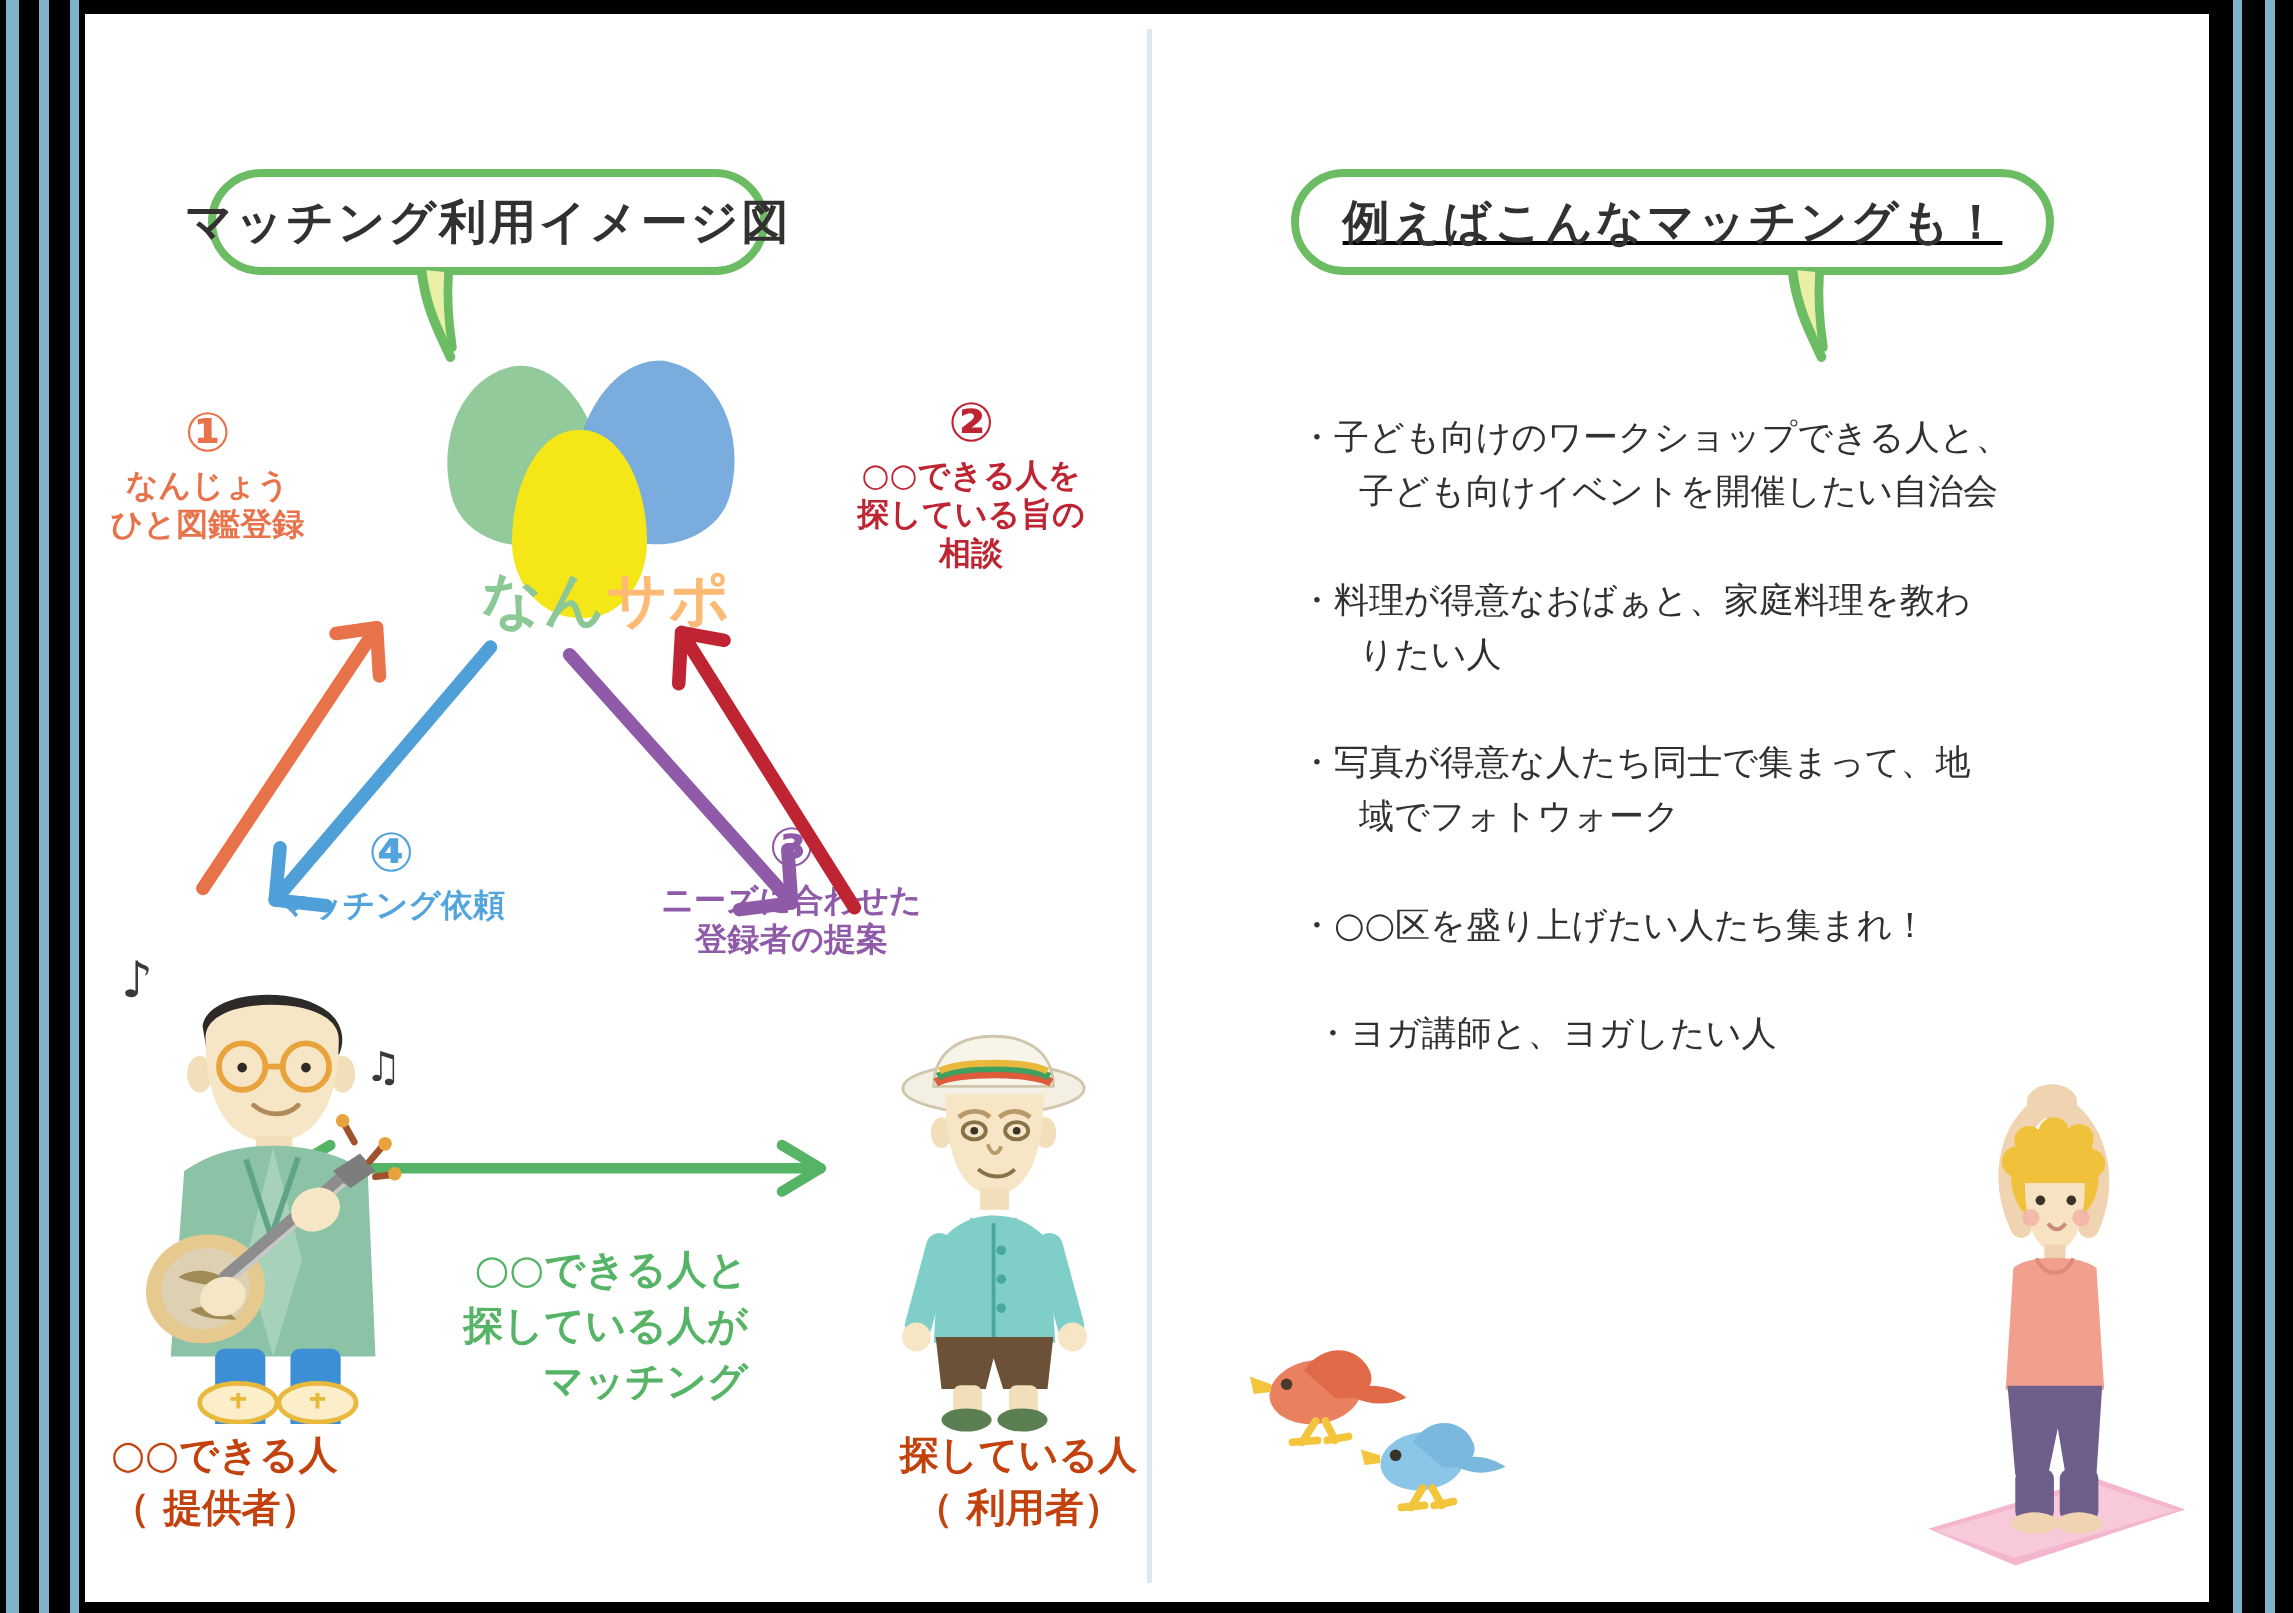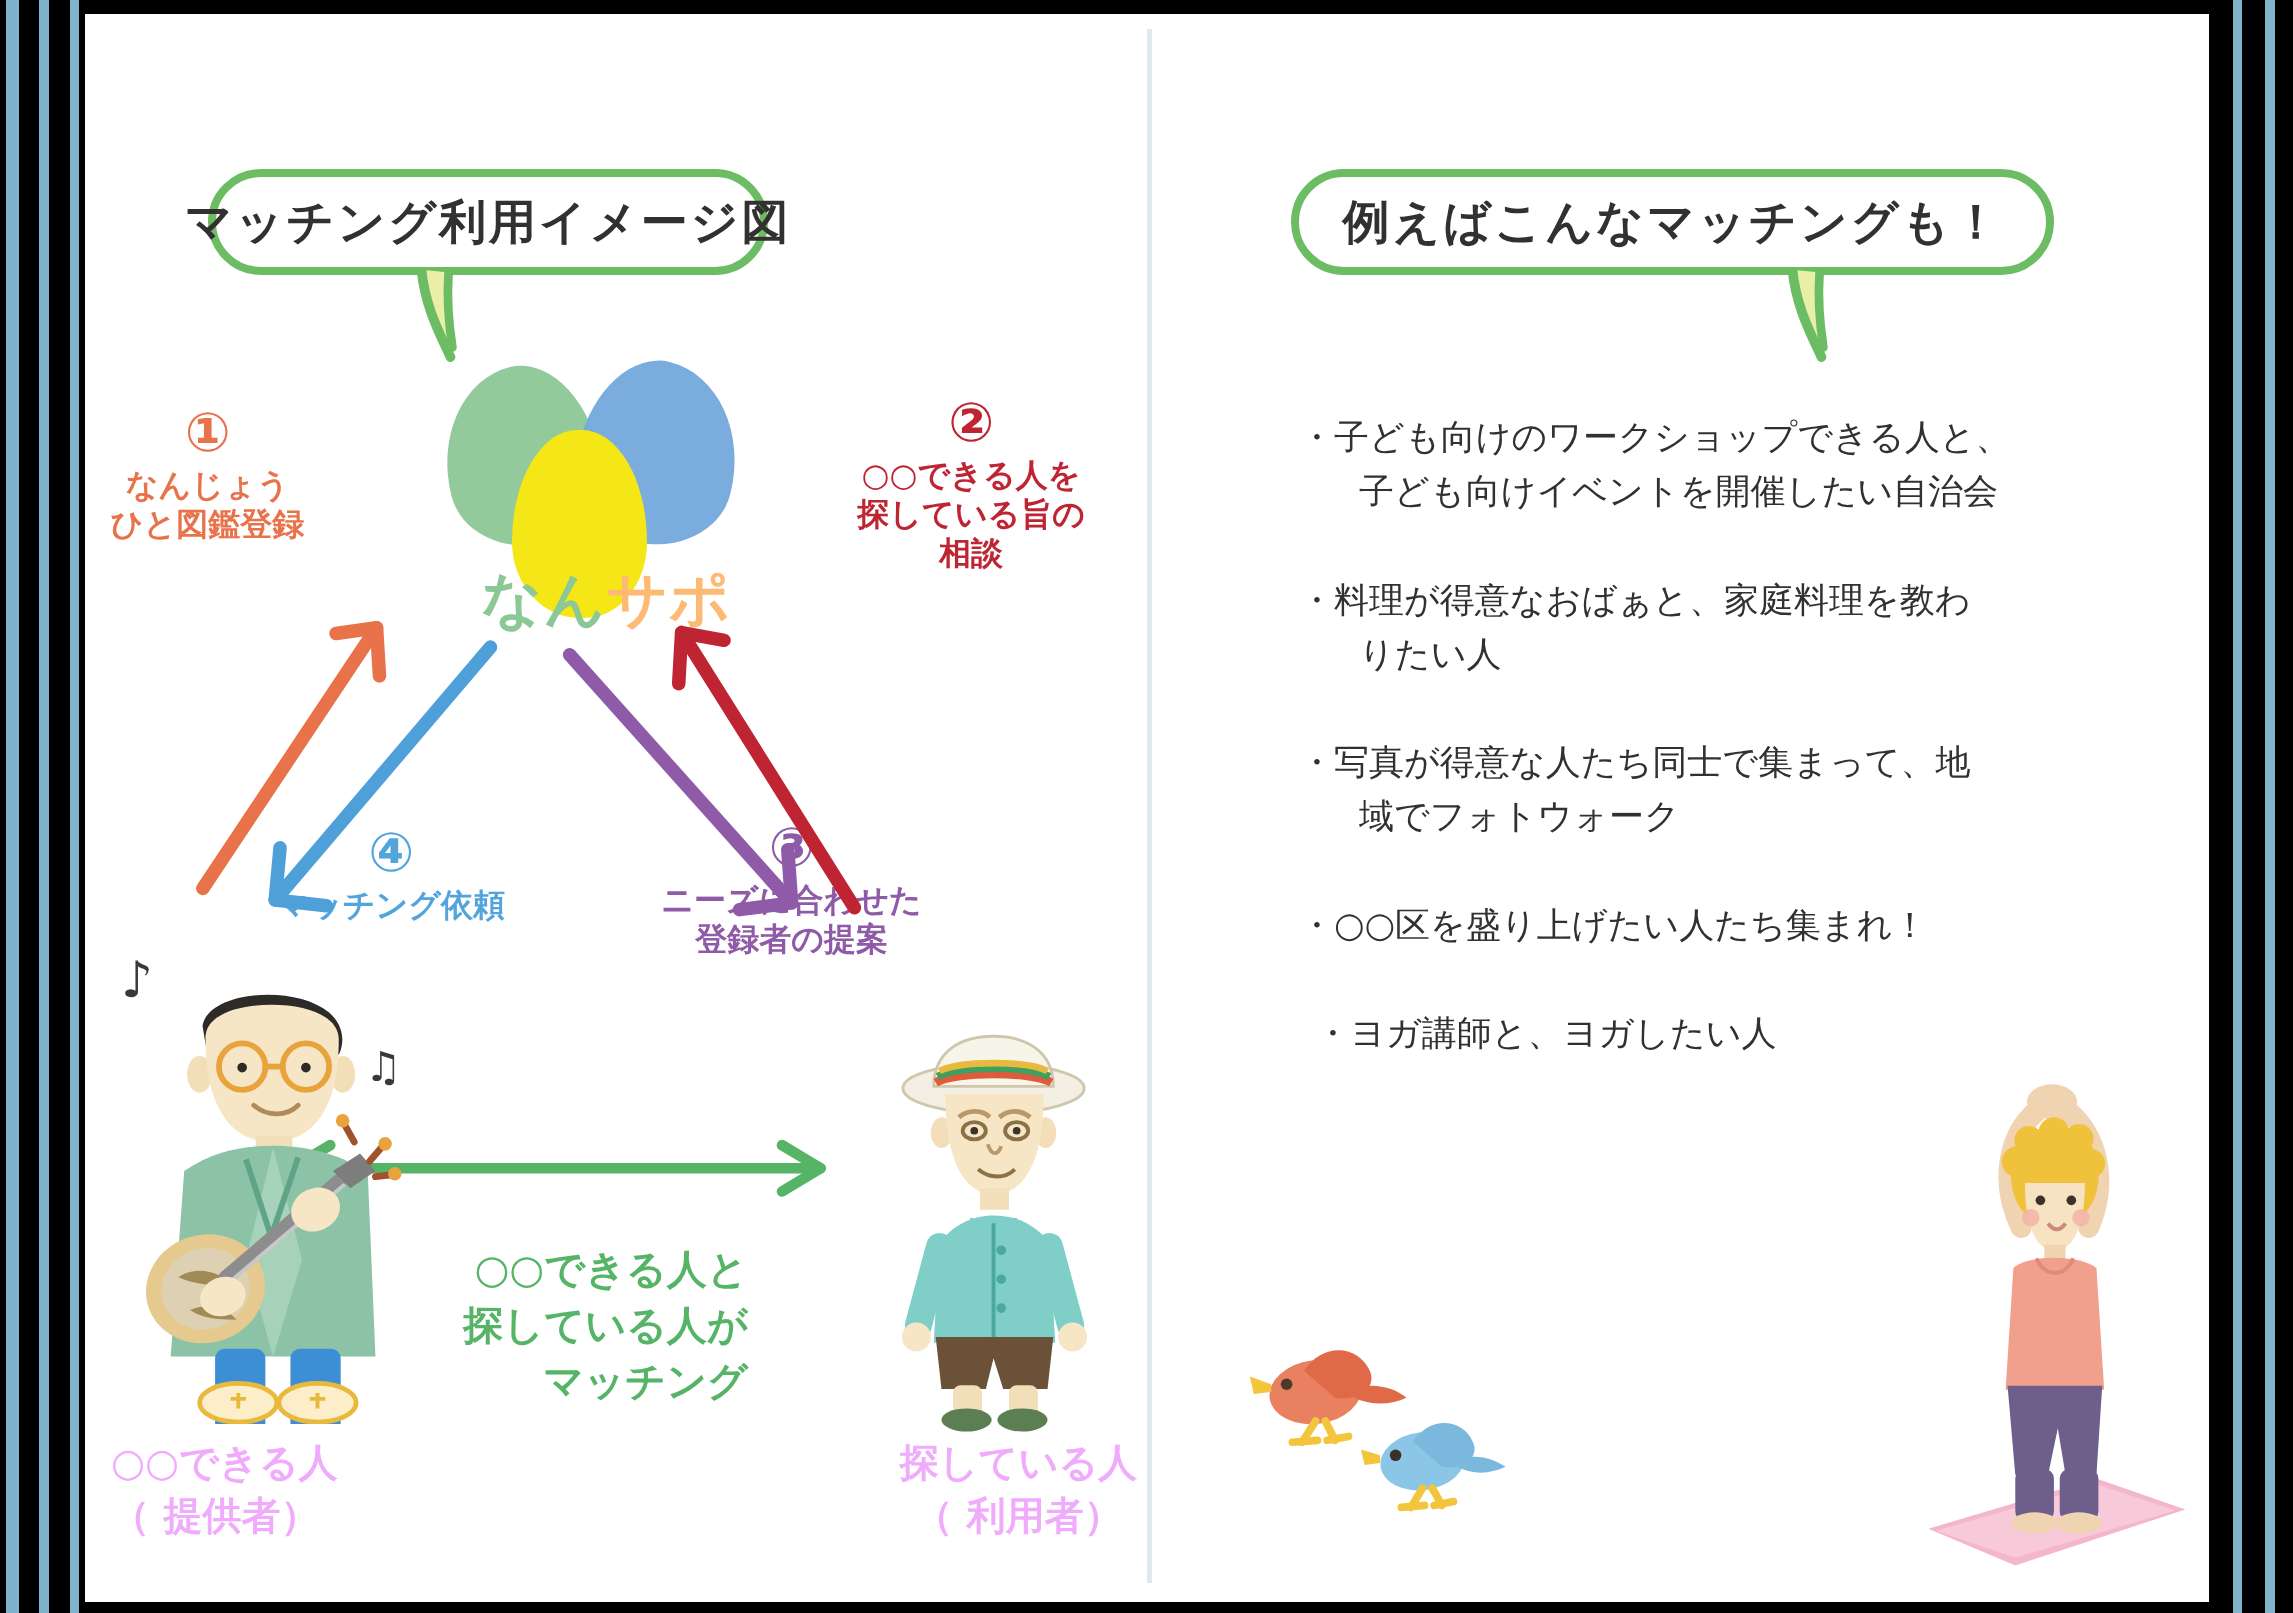--- a/index.html
+++ b/index.html
@@ -16,21 +16,21 @@
   .paper{position:absolute;left:85px;top:13.5px;width:2124px;height:1588px;background:#fff;}
   .spine{position:absolute;left:1147px;top:29px;width:4.8px;height:1554px;background:#dde8ef;}
 
   
   .bubble{position:absolute;box-sizing:border-box;background:#ffffff;border:8.7px solid #6cbc63;
           border-radius:68px;display:flex;align-items:center;justify-content:center;}
   .bubble .btxt{color:#333030;font-weight:700;letter-spacing:.06em;white-space:nowrap;}
 
   #bubbleL{left:208px;top:169px;width:560px;height:106px;}
   #bubbleL .btxt{font-size:47px;}
-  #bubbleR{left:1291px;top:169px;width:763px;height:106px;}
+  #bubbleR{left:1291px;top:169px;width:763px;height:106px;text-decoration:underline;}
   #bubbleR .btxt{font-size:47px;}
 
   
   .logo-wrap{position:absolute;left:444px;top:362px;width:309px;height:299px;}
   .petal{position:absolute;}
   .petal.green{left:0px;top:4.8px;width:154px;height:179px;background:#8cc796;
     border-radius:60% 45% 48% 55% / 65% 58% 45% 40%;transform:rotate(-14deg);opacity:.95;}
   .petal.blue{left:135px;top:0px;width:159px;height:183px;background:#74a8dc;
     border-radius:45% 60% 55% 48% / 58% 65% 40% 45%;transform:rotate(14deg);opacity:.95;}
   .petal.yellow{left:68px;top:68px;width:135px;height:188px;background:#f5e618;
@@ -45,21 +45,21 @@
   .circnum{display:inline-block;font-size:54px;line-height:1;}
   .step .stxt{display:block;font-size:32px;margin-top:5.8px;}
 
   #step1{left:77px;top:406px;width:261px;color:#e8734a;}
   #step2{left:826px;top:396px;width:290px;color:#bf2433;}
   #step3{left:637px;top:821px;width:309px;color:#8f5aa8;}
   #step4{left:256px;top:826px;width:270px;color:#52a4dc;}
 
   
   .person{position:absolute;}
-  .caption{position:absolute;font-size:39px;font-weight:700;color:#f0abfc;line-height:1.35;margin-top:8px;}
+  .caption{position:absolute;font-size:39px;font-weight:700;color:#c2410c;line-height:1.35;}
   #capLeft{left:111px;top:1429px;width:406px;}
   #capRight{left:859px;top:1429px;width:319px;text-align:center;}
 
   
   #greenArrowTxt{position:absolute;left:439px;top:1241px;width:309px;text-align:right;
     color:#56b466;font-size:40px;font-weight:700;line-height:1.4;}
 
   
   .bullets{position:absolute;left:1299px;top:410px;width:763px;}
   .bullet{font-size:35px;color:#333030;line-height:1.55;margin-bottom:54px;

